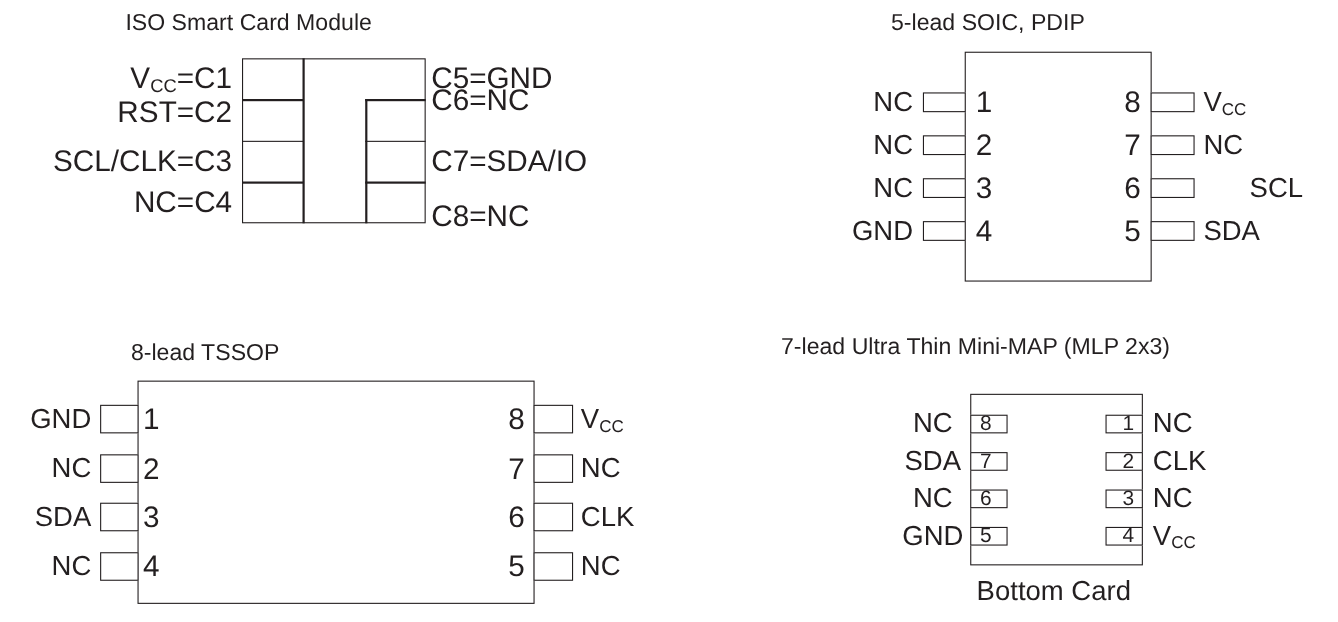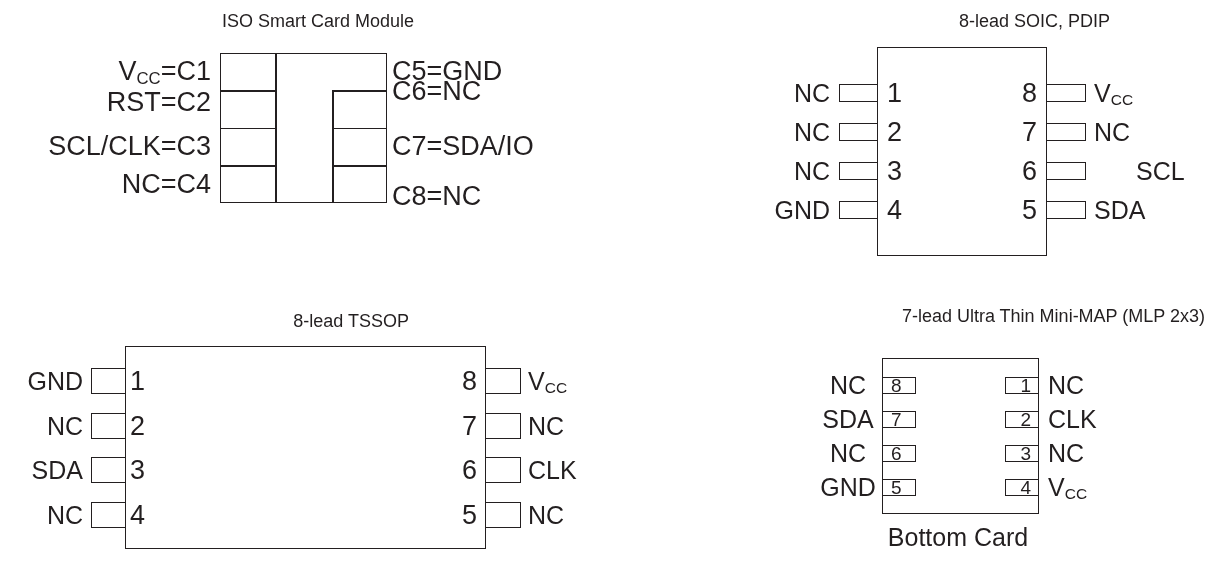--- a/index.html
+++ b/index.html
@@ -2,21 +2,21 @@
 <html lang="en"><head>
 <meta charset="utf-8">
 <title>Pin Configurations</title>
 <style>
   * { margin:0; padding:0; box-sizing:border-box; }
   html,body { background:#ffffff; }
   .canvas{
     position:relative; width:1216px; height:565px; background:#ffffff;
     font-family:"Liberation Sans", sans-serif; color:#231f20; overflow:hidden;
   }
-  .title{ position:absolute; font-size:18px; line-height:32px; text-align:right; white-space:nowrap; }
+  .title{ position:absolute; font-size:21px; line-height:32px; text-align:left; white-space:nowrap; }
   .lbl  { position:absolute; font-size:25px; line-height:28px; white-space:nowrap;text-align:right; }
   .lbl27{ position:absolute; font-size:27px; line-height:32px; white-space:nowrap; }
   .num  { position:absolute; font-size:27px; line-height:30px; white-space:nowrap; }
   .ra{ text-align:right; }
   .ca{ text-align:center; }
   .sub{ font-size:0.62em; vertical-align:-0.22em; }
   .box{ position:absolute; border:1.5px solid #231f20; background:#ffffff; }
   .line{ position:absolute; background:#231f20; }
   .pad{
     position:absolute; border:1.5px solid #231f20; background:#ffffff;
@@ -48,21 +48,21 @@
     <div class="lbl27 ra" style="left:0;top:130px;width:211px"><span>SCL/CLK=C3</span><span class="sub"></span><span></span></div>
     <div class="lbl27 ra" style="left:0;top:168px;width:211px"><span>NC=C4</span><span class="sub"></span><span></span></div>
 
     <div class="lbl27" style="left:392px;top:55px"><span>C5=GND</span><span class="sub"></span><span></span></div>
     <div class="lbl27" style="left:392px;top:75px"><span>C6=NC</span><span class="sub"></span><span></span></div>
     <div class="lbl27" style="left:392px;top:130px"><span>C7=SDA/IO</span><span class="sub"></span><span></span></div>
     <div class="lbl27" style="left:392px;top:180px"><span>C8=NC</span><span class="sub"></span><span></span></div>
   </div>
 
   <div>
-    <div class="title" style="left:810px;top:5px;width:300px">8-lead SOIC, PDIP</div>
+    <div class="title" style="left:810px;top:5px;width:300px">5-lead SOIC, PDIP</div>
 
     <div class="box" style="left:877px;top:47px;width:170px;height:209px"></div>
 
     <div class="box" style="left:839px;top:84px;width:39px;height:18px"></div>
     <div class="box" style="left:839px;top:123px;width:39px;height:18px"></div>
     <div class="box" style="left:839px;top:162px;width:39px;height:18px"></div>
     <div class="box" style="left:839px;top:201px;width:39px;height:18px"></div>
     <div class="box" style="left:1046px;top:84px;width:40px;height:18px"></div>
     <div class="box" style="left:1046px;top:123px;width:40px;height:18px"></div>
     <div class="box" style="left:1046px;top:162px;width:40px;height:18px"></div>
@@ -81,21 +81,21 @@
     <div class="lbl ra" style="left:700px;top:118px;width:130px"><span>NC</span><span class="sub"></span><span></span></div>
     <div class="lbl ra" style="left:700px;top:157px;width:130px"><span>NC</span><span class="sub"></span><span></span></div>
     <div class="lbl ra" style="left:700px;top:196px;width:130px"><span>GND</span><span class="sub"></span><span></span></div>
     <div class="lbl" style="left:1094px;top:79px"><span>V</span><span class="sub">CC</span><span></span></div>
     <div class="lbl" style="left:1094px;top:118px"><span>NC</span><span class="sub"></span><span></span></div>
     <div class="lbl" style="left:1136px;top:157px"><span>SCL</span><span class="sub"></span><span></span></div>
     <div class="lbl" style="left:1094px;top:196px"><span>SDA</span><span class="sub"></span><span></span></div>
   </div>
 
   <div>
-    <div class="title" style="left:109px;top:305px;width:300px">8-lead TSSOP</div>
+    <div class="title" style="left:119px;top:305px;width:300px">8-lead TSSOP</div>
 
     <div class="box" style="left:125px;top:346px;width:361px;height:203px"></div>
 
     <div class="box" style="left:91px;top:368px;width:35px;height:26px"></div>
     <div class="box" style="left:91px;top:413px;width:35px;height:26px"></div>
     <div class="box" style="left:91px;top:457px;width:35px;height:26px"></div>
     <div class="box" style="left:91px;top:502px;width:35px;height:26px"></div>
     <div class="box" style="left:485px;top:368px;width:36px;height:26px"></div>
     <div class="box" style="left:485px;top:413px;width:36px;height:26px"></div>
     <div class="box" style="left:485px;top:457px;width:36px;height:26px"></div>

